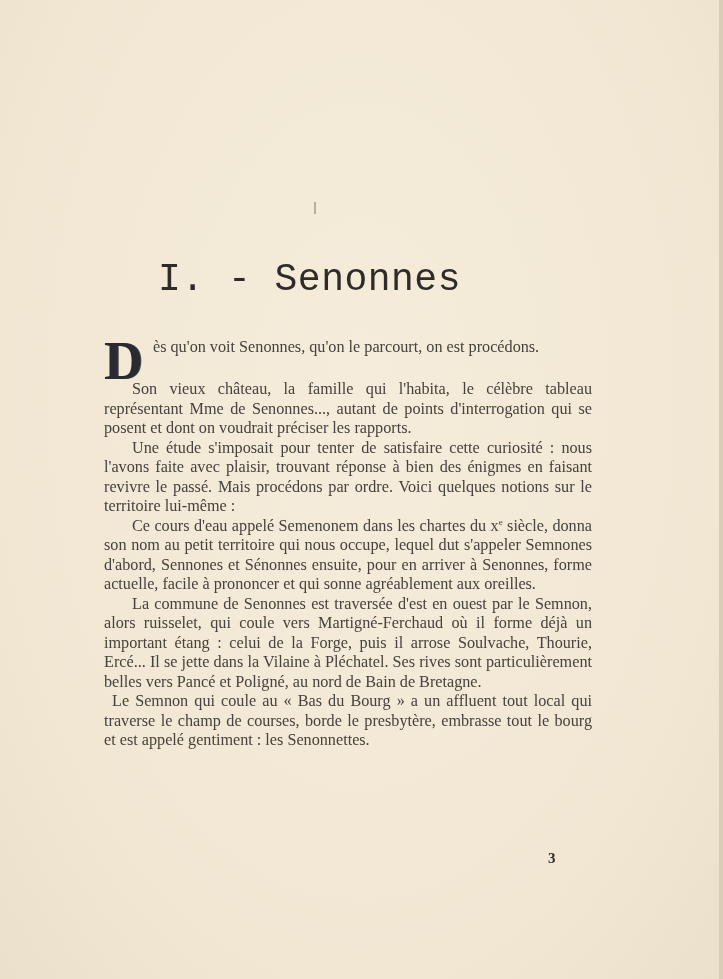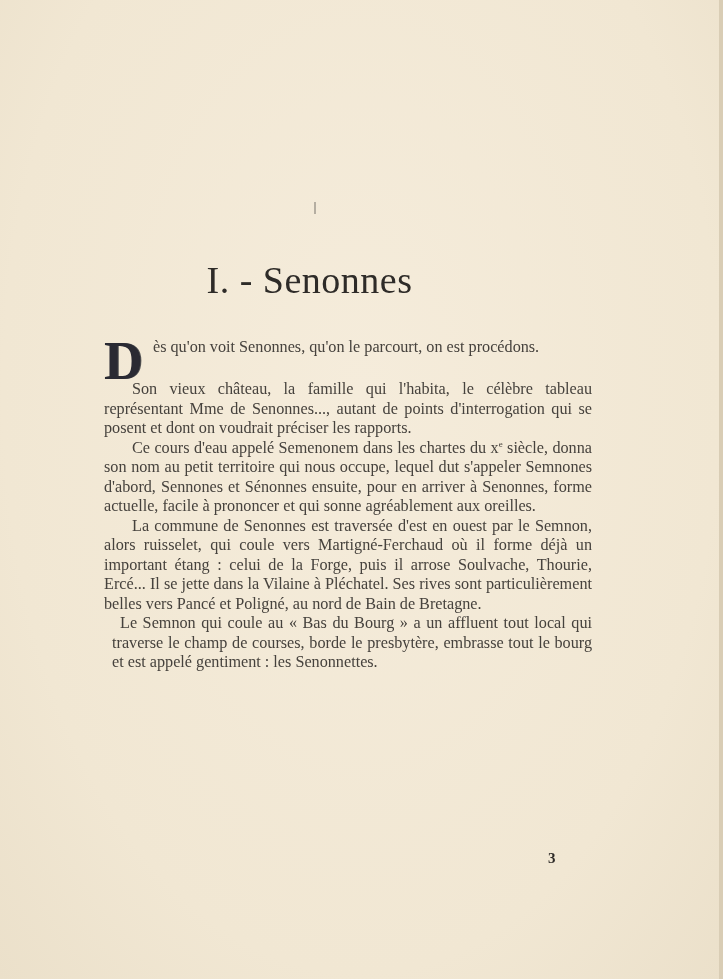--- a/index.html
+++ b/index.html
@@ -11,31 +11,31 @@
     position:relative;
   }
   .page {
     position:absolute; left:0; top:0; width:723px; height:979px;
     background: radial-gradient(ellipse at 50% 40%, #f5ecdb 0%, #f1e7d3 70%, #ebe0ca 100%);
   }
   .edge-right { position:absolute; right:0; top:0; width:4px; height:979px; background:#d9cdb5; }
   .mark { position:absolute; left:314px; top:202px; width:2px; height:12px; background:#9a948a; opacity:0.7; }
   .title {
     position:absolute; left:0; width:619px; top:258px; text-align:center;
-    font-family:Liberation Serif, serif;
+    font-family:Liberation Mono, monospace;
     font-size:38px; color:#2e2b28; letter-spacing:0.5px;
   }
   .text {
     position:absolute; left:104px; width:488px; top:338px;
     font-size:16.2px; line-height:19.5px; text-align:justify;
     color:#46423d;
   }
   .para { margin:0; }
   .indent { text-indent:28px; }
-  .indent-small { text-indent:8px;margin-left:8px; }
+  .indent-small { text-indent:8px; }
   .dropcap {
     float:left; font-family:"Liberation Serif", serif; font-size:54px; line-height:42px;
     height:40px; margin:2px 10px 0 0; color:#2a2a33; font-weight:bold;
     text-shadow: 1px 0 0 #555;
   }
   sup { font-size:9px; vertical-align:super; line-height:0; }
   .pagenum {
     position:absolute; left:548px; top:850px; font-size:15px; color:#2e2b28; font-weight:bold;
   }
 </style>
@@ -46,19 +46,20 @@
   <div class="edge-right"></div>
   <div class="mark"></div>
 
   <div class="title">I. - Senonnes</div>
 
   <div class="text">
     <p class="para">
       <span class="dropcap">D</span><span>ès qu'on voit Senonnes, qu'on le parcourt, on est procédons.</span>
     </p>
     <p class="para indent" style="clear:both;">Son vieux château, la famille qui l'habita, le célèbre tableau représentant Mme de Senonnes..., autant de points d'interrogation qui se posent et dont on voudrait préciser les rapports.</p>
+    <p class="para indent">Une étude s'imposait pour tenter de satisfaire cette curiosité : nous l'avons faite avec plaisir, trouvant réponse à bien des énigmes en faisant revivre le passé. Mais procédons par ordre. Voici quelques notions sur le territoire lui-même :</p>
     <p class="para indent"><span>Ce cours d'eau appelé Semenonem dans les chartes du x</span><sup>e</sup><span> siècle, donna son nom au petit territoire qui nous occupe, lequel dut s'appeler Semnones d'abord, Sennones et Sénonnes ensuite, pour en arriver à Senonnes, forme actuelle, facile à prononcer et qui sonne agréablement aux oreilles.</span></p>
     <p class="para indent">La commune de Senonnes est traversée d'est en ouest par le Semnon, alors ruisselet, qui coule vers Martigné-Ferchaud où il forme déjà un important étang : celui de la Forge, puis il arrose Soulvache, Thourie, Ercé... Il se jette dans la Vilaine à Pléchatel. Ses rives sont particulièrement belles vers Pancé et Poligné, au nord de Bain de Bretagne.</p>
     <p class="para indent-small">Le Semnon qui coule au « Bas du Bourg » a un affluent tout local qui traverse le champ de courses, borde le presbytère, embrasse tout le bourg et est appelé gentiment : les Senonnettes.</p>
   </div>
 
   <div class="pagenum">3</div>
 </div>
 
 </body></html>

